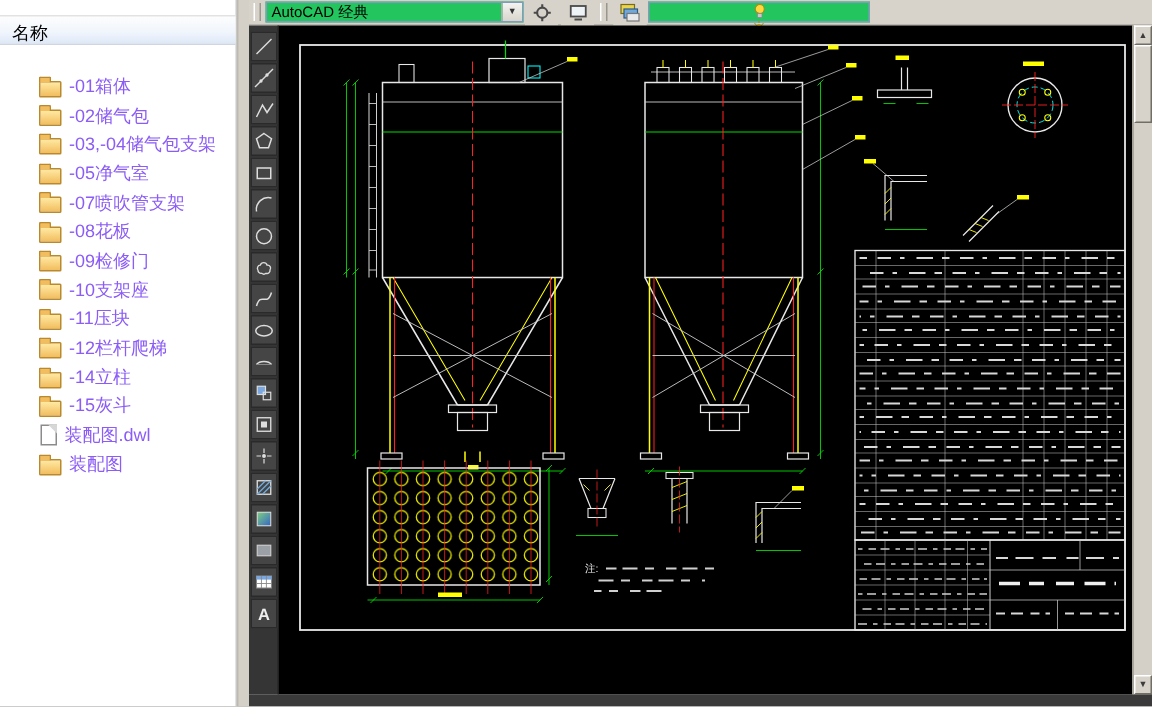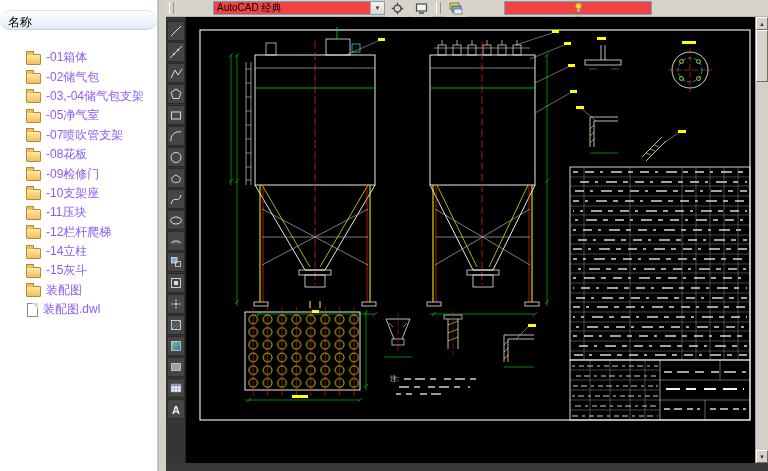--- a/index.html
+++ b/index.html
@@ -2,35 +2,35 @@
 <html><head>
 <meta charset="utf-8">
 <style>
   html,body{margin:0;padding:0;background:#fff;}
   .app{position:relative;width:768px;height:471px;overflow:hidden;background:#d7d3cb;font-family:"Liberation Sans",sans-serif;}
 
   
   .explorer{position:absolute;left:0;top:0;width:158px;height:471px;background:#ffffff;border-right:1px solid #c8c8c8;box-sizing:border-box;}
   .explorer-header{position:absolute;left:0;top:10px;width:100%;height:20px;box-sizing:border-box;
     background:linear-gradient(#fdfdfd,#f0f5fc 60%,#dde8f7);border-top:1px solid #e2e2e2;border-bottom:1px solid #cfd6e2;
-    font-size:12px;color:#000;padding:3px 16px 0 8px;border-radius:10px;}
+    font-size:12px;color:#000;padding:3px 16px 0 8px;}
   .file-list{position:absolute;left:0;top:48px;width:100%;}
   .file-item{display:flex;align-items:center;height:19.4px;padding-left:26px;font-size:12px;color:#8b5cf6;white-space:nowrap;cursor:default;}
   .icon{display:inline-block;position:relative;width:15px;height:14px;margin-right:5px;flex:none;}
   .folder::before{content:"";position:absolute;left:0;top:3px;width:13px;height:9px;background:linear-gradient(#ffe9a2,#f2bd5f);border:1px solid #b9892e;border-radius:1px;}
   .folder::after{content:"";position:absolute;left:0;top:0;width:6px;height:3px;background:#f2bd5f;border:1px solid #b9892e;border-bottom:none;border-radius:1px 1px 0 0;}
   .page{width:12px;}
   .page::before{content:"";position:absolute;left:1px;top:0;width:9px;height:12px;background:#fff;border:1px solid #8b8b8b;}
   .page::after{content:"";position:absolute;right:0;top:0;border:3px solid #d7d7d7;border-left-color:transparent;border-bottom-color:transparent;}
   .explorer-scroll{position:absolute;left:158px;top:0;width:8px;height:471px;background:#d4d0c8;border-left:1px solid #bdb9b1;box-sizing:border-box;}
 
   
   .toolbar{position:absolute;left:166px;top:0;width:602px;height:17px;background:#d7d3cb;display:flex;align-items:center;border-bottom:1px solid #b9b5ad;box-sizing:border-box;}
   .grip{width:3px;height:12px;margin:0 3px;border-left:1px solid #fff;border-right:1px solid #9a968e;}
-  .combo{display:flex;align-items:center;height:14px;background:#ef4444;border:1px solid #7f9db9;box-sizing:border-box;font-size:10px;color:#000;margin-left:36px;}
+  .combo{display:flex;align-items:center;height:14px;background:#22c55e;border:1px solid #7f9db9;box-sizing:border-box;font-size:10px;color:#000;}
   .combo .ctext{flex:1;padding:0 3px;overflow:hidden;white-space:nowrap;}
   .combo .cbtn{width:13px;height:12px;background:linear-gradient(#f4f3f1,#d9d5cd);border-left:1px solid #aaa;font-size:6px;color:#333;display:flex;align-items:center;justify-content:center;}
   .ws{width:172px;}
   .lay{width:148px;flex-direction:column;}
   .tbtn{width:20px;height:15px;margin:0 1px;display:flex;align-items:center;justify-content:center;background:#d7d3cb;border:1px solid #d7d3cb;}
   .mini{display:inline-block;margin:0 1px;flex:none;}
 
   
   .palette{position:absolute;left:166px;top:17px;width:20px;height:446px;background:#353535;border-right:1px solid #222;box-sizing:border-box;padding-top:3px;}
   .ptool{width:18px;height:20px;margin:1px auto;background:#454545;border:1px solid #2a2a2a;display:flex;align-items:center;justify-content:center;box-sizing:border-box;}
@@ -100,26 +100,26 @@
         </div>
       <div class="file-item">
           <span class="icon folder"></span>
           <span>-14立柱</span>
         </div>
       <div class="file-item">
           <span class="icon folder"></span>
           <span>-15灰斗</span>
         </div>
       <div class="file-item">
-          <span class="icon folder"></span>
-          <span>装配图</span>
-        </div>
-      <div class="file-item">
           <span class="icon page"></span>
           <span>装配图.dwl</span>
+        </div>
+      <div class="file-item">
+          <span class="icon folder"></span>
+          <span>装配图</span>
         </div>
     </div>
   </div>
   <div class="explorer-scroll"></div>
 
   <div class="toolbar">
     <div class="grip"></div>
     <div class="combo ws">
       <span class="ctext">AutoCAD 经典</span>
       <span class="cbtn">▼</span>

